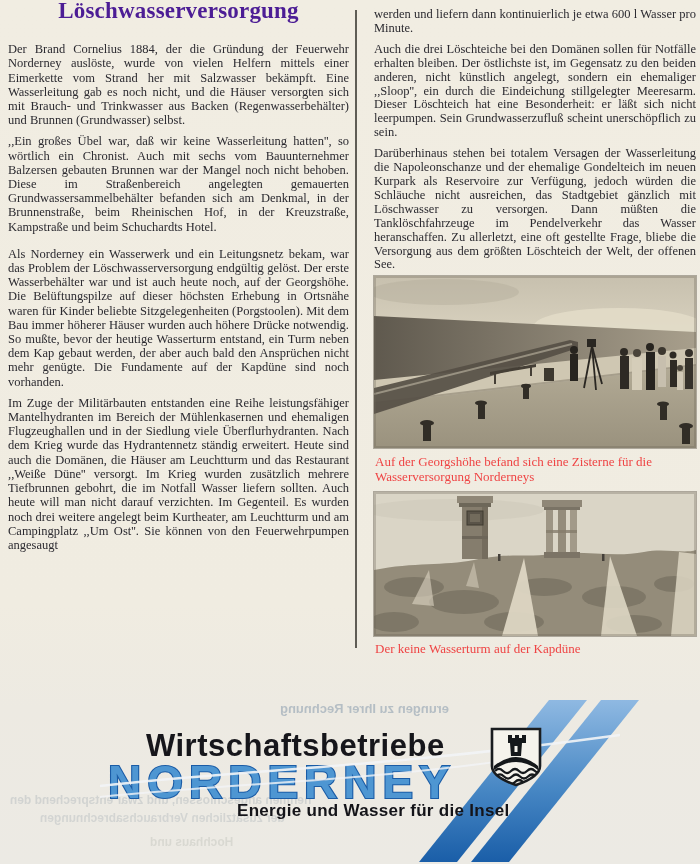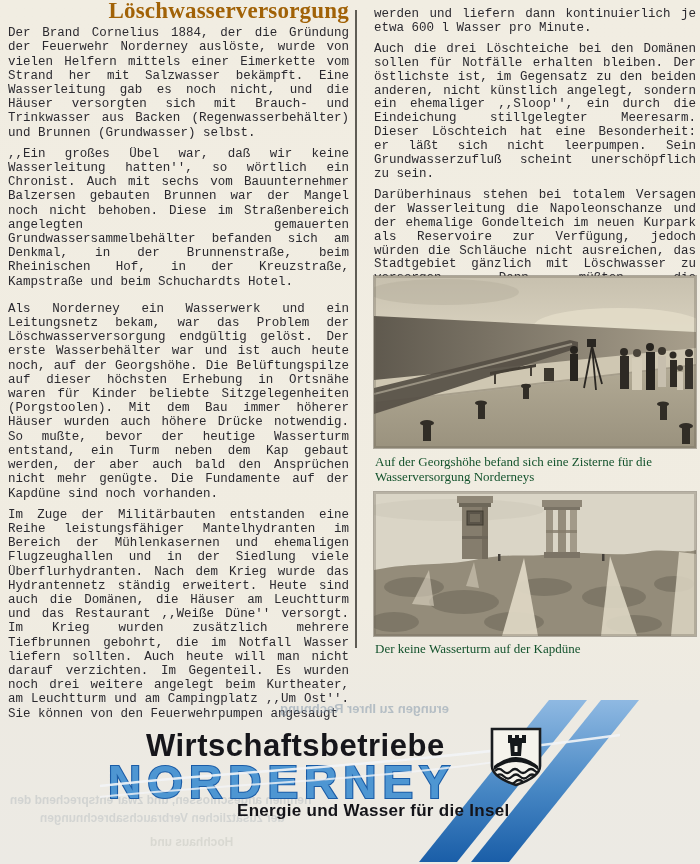--- a/index.html
+++ b/index.html
@@ -3,33 +3,33 @@
 <meta charset="utf-8">
 <style>
   html,body{margin:0;padding:0;}
   body{
     width:700px;height:864px;position:relative;overflow:hidden;
     background:linear-gradient(180deg,#f1ede2 0%,#f0ece1 70%,#edeae2 82%,#eceae4 100%);
     font-family:"Liberation Serif","DejaVu Serif",serif;
     color:#2b2a30;
   }
   .col{position:absolute;text-align:justify;font-size:12.5px;line-height:14.2px;}
-  .col p{margin:0 0 7px 0;font-family:Liberation Mono, monospace;}
+  .col p{margin:0 0 7px 0;}
   #left-col{left:8px;top:4px;width:341px;}
   #right-col{left:374px;top:8px;width:322px;line-height:13.9px;}
   #page-title{
     font-size:23px;font-weight:bold;letter-spacing:0.2px;
-    margin:0 0 8px 0;color:#a16207;text-align:right;
+    margin:0 0 24px 0;color:#4c1d95;text-align:center;
   }
   .extra-gap{margin-top:13px !important;}
   #divider{position:absolute;left:355px;top:10px;width:1.5px;height:638px;background:#45433c;opacity:.85;}
   .photo{position:absolute;left:374px;width:322px;display:block;outline:1px solid rgba(90,84,70,.45);}
   #photo1{top:276px;height:172px;}
   #photo2{top:492px;height:144px;}
-  .caption{position:absolute;left:375px;width:322px;font-size:13px;line-height:15px;color:#14532d;text-align:left;}
+  .caption{position:absolute;left:375px;width:322px;font-size:13px;line-height:15px;color:#ef4444;text-align:left;}
   #caption1{top:454px;}
   #caption2{top:641px;}
   #logo-block{position:absolute;left:0;top:695px;width:700px;height:169px;overflow:hidden;}
   .bleed{
     position:absolute;font-family:"Liberation Sans","DejaVu Sans",sans-serif;font-weight:bold;
     transform:scaleX(-1);filter:blur(.7px);white-space:nowrap;pointer-events:none;
   }
   #bleed-a{top:6px;left:280px;font-size:13px;color:#7e93a8;opacity:.5;}
   #bleed-b{top:98px;left:10px;font-size:12px;color:#9aa5ad;opacity:.32;}
   #bleed-c{top:116px;left:40px;font-size:12px;color:#9aa5ad;opacity:.30;}

